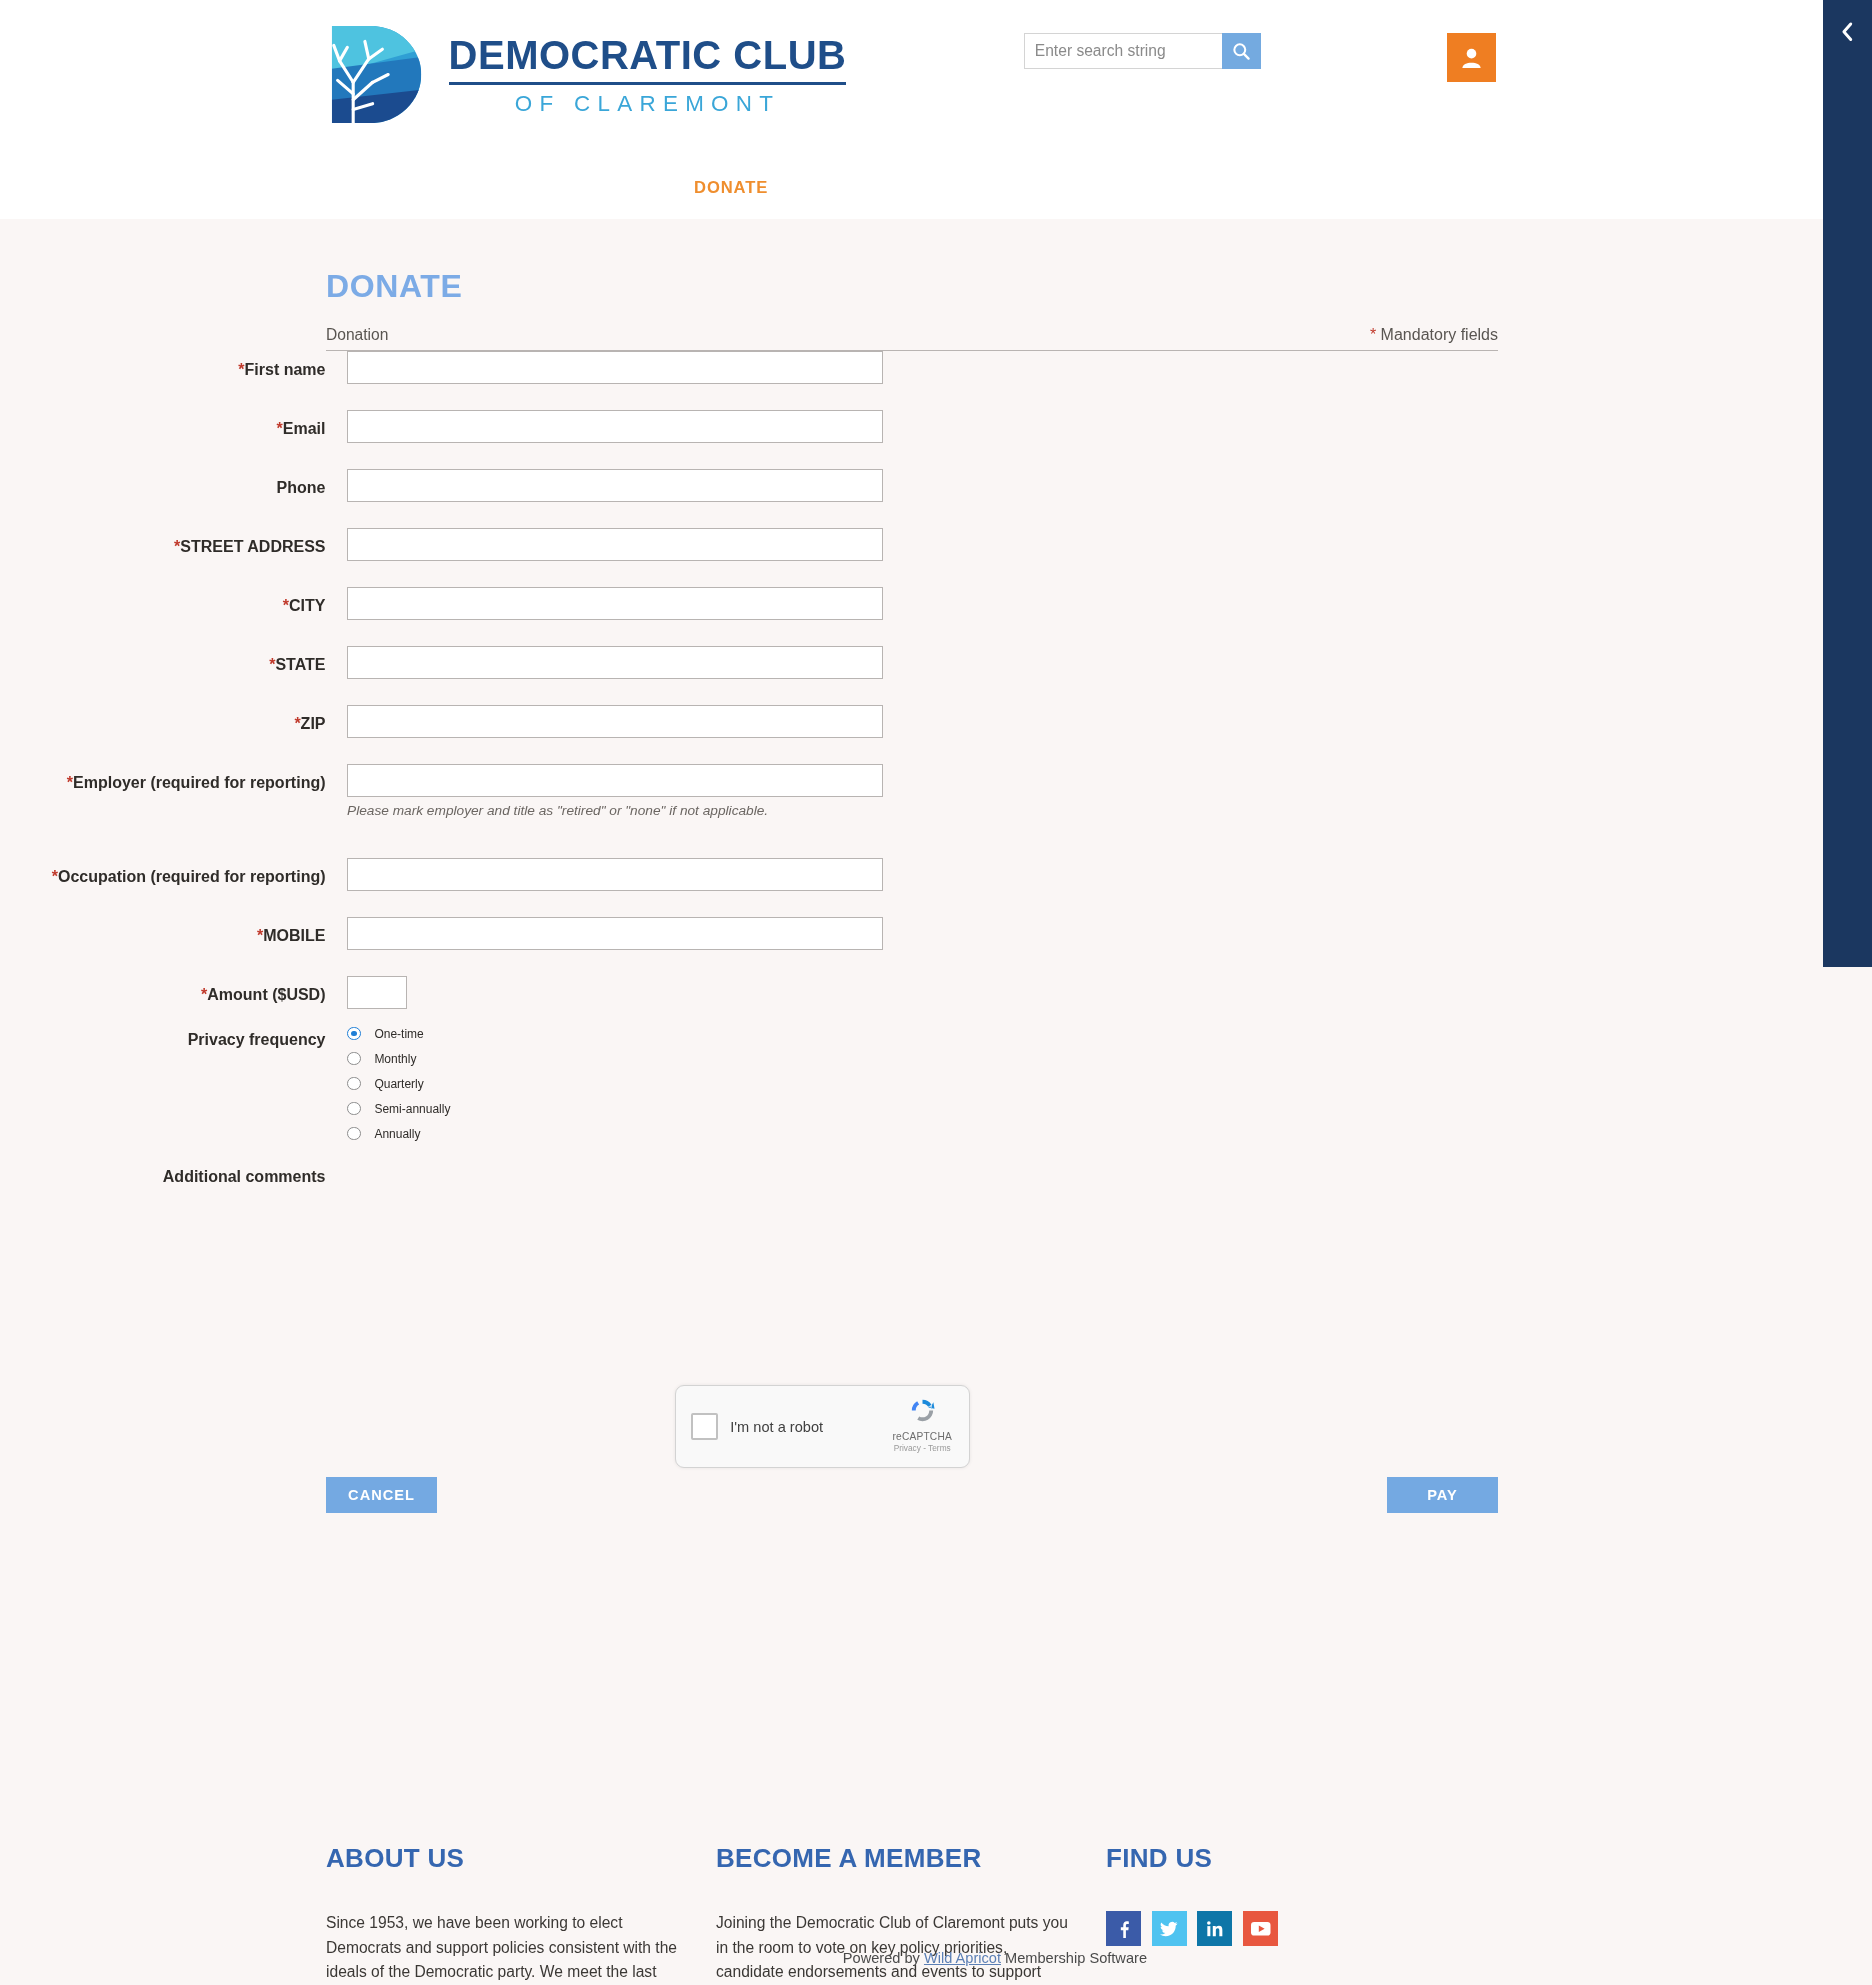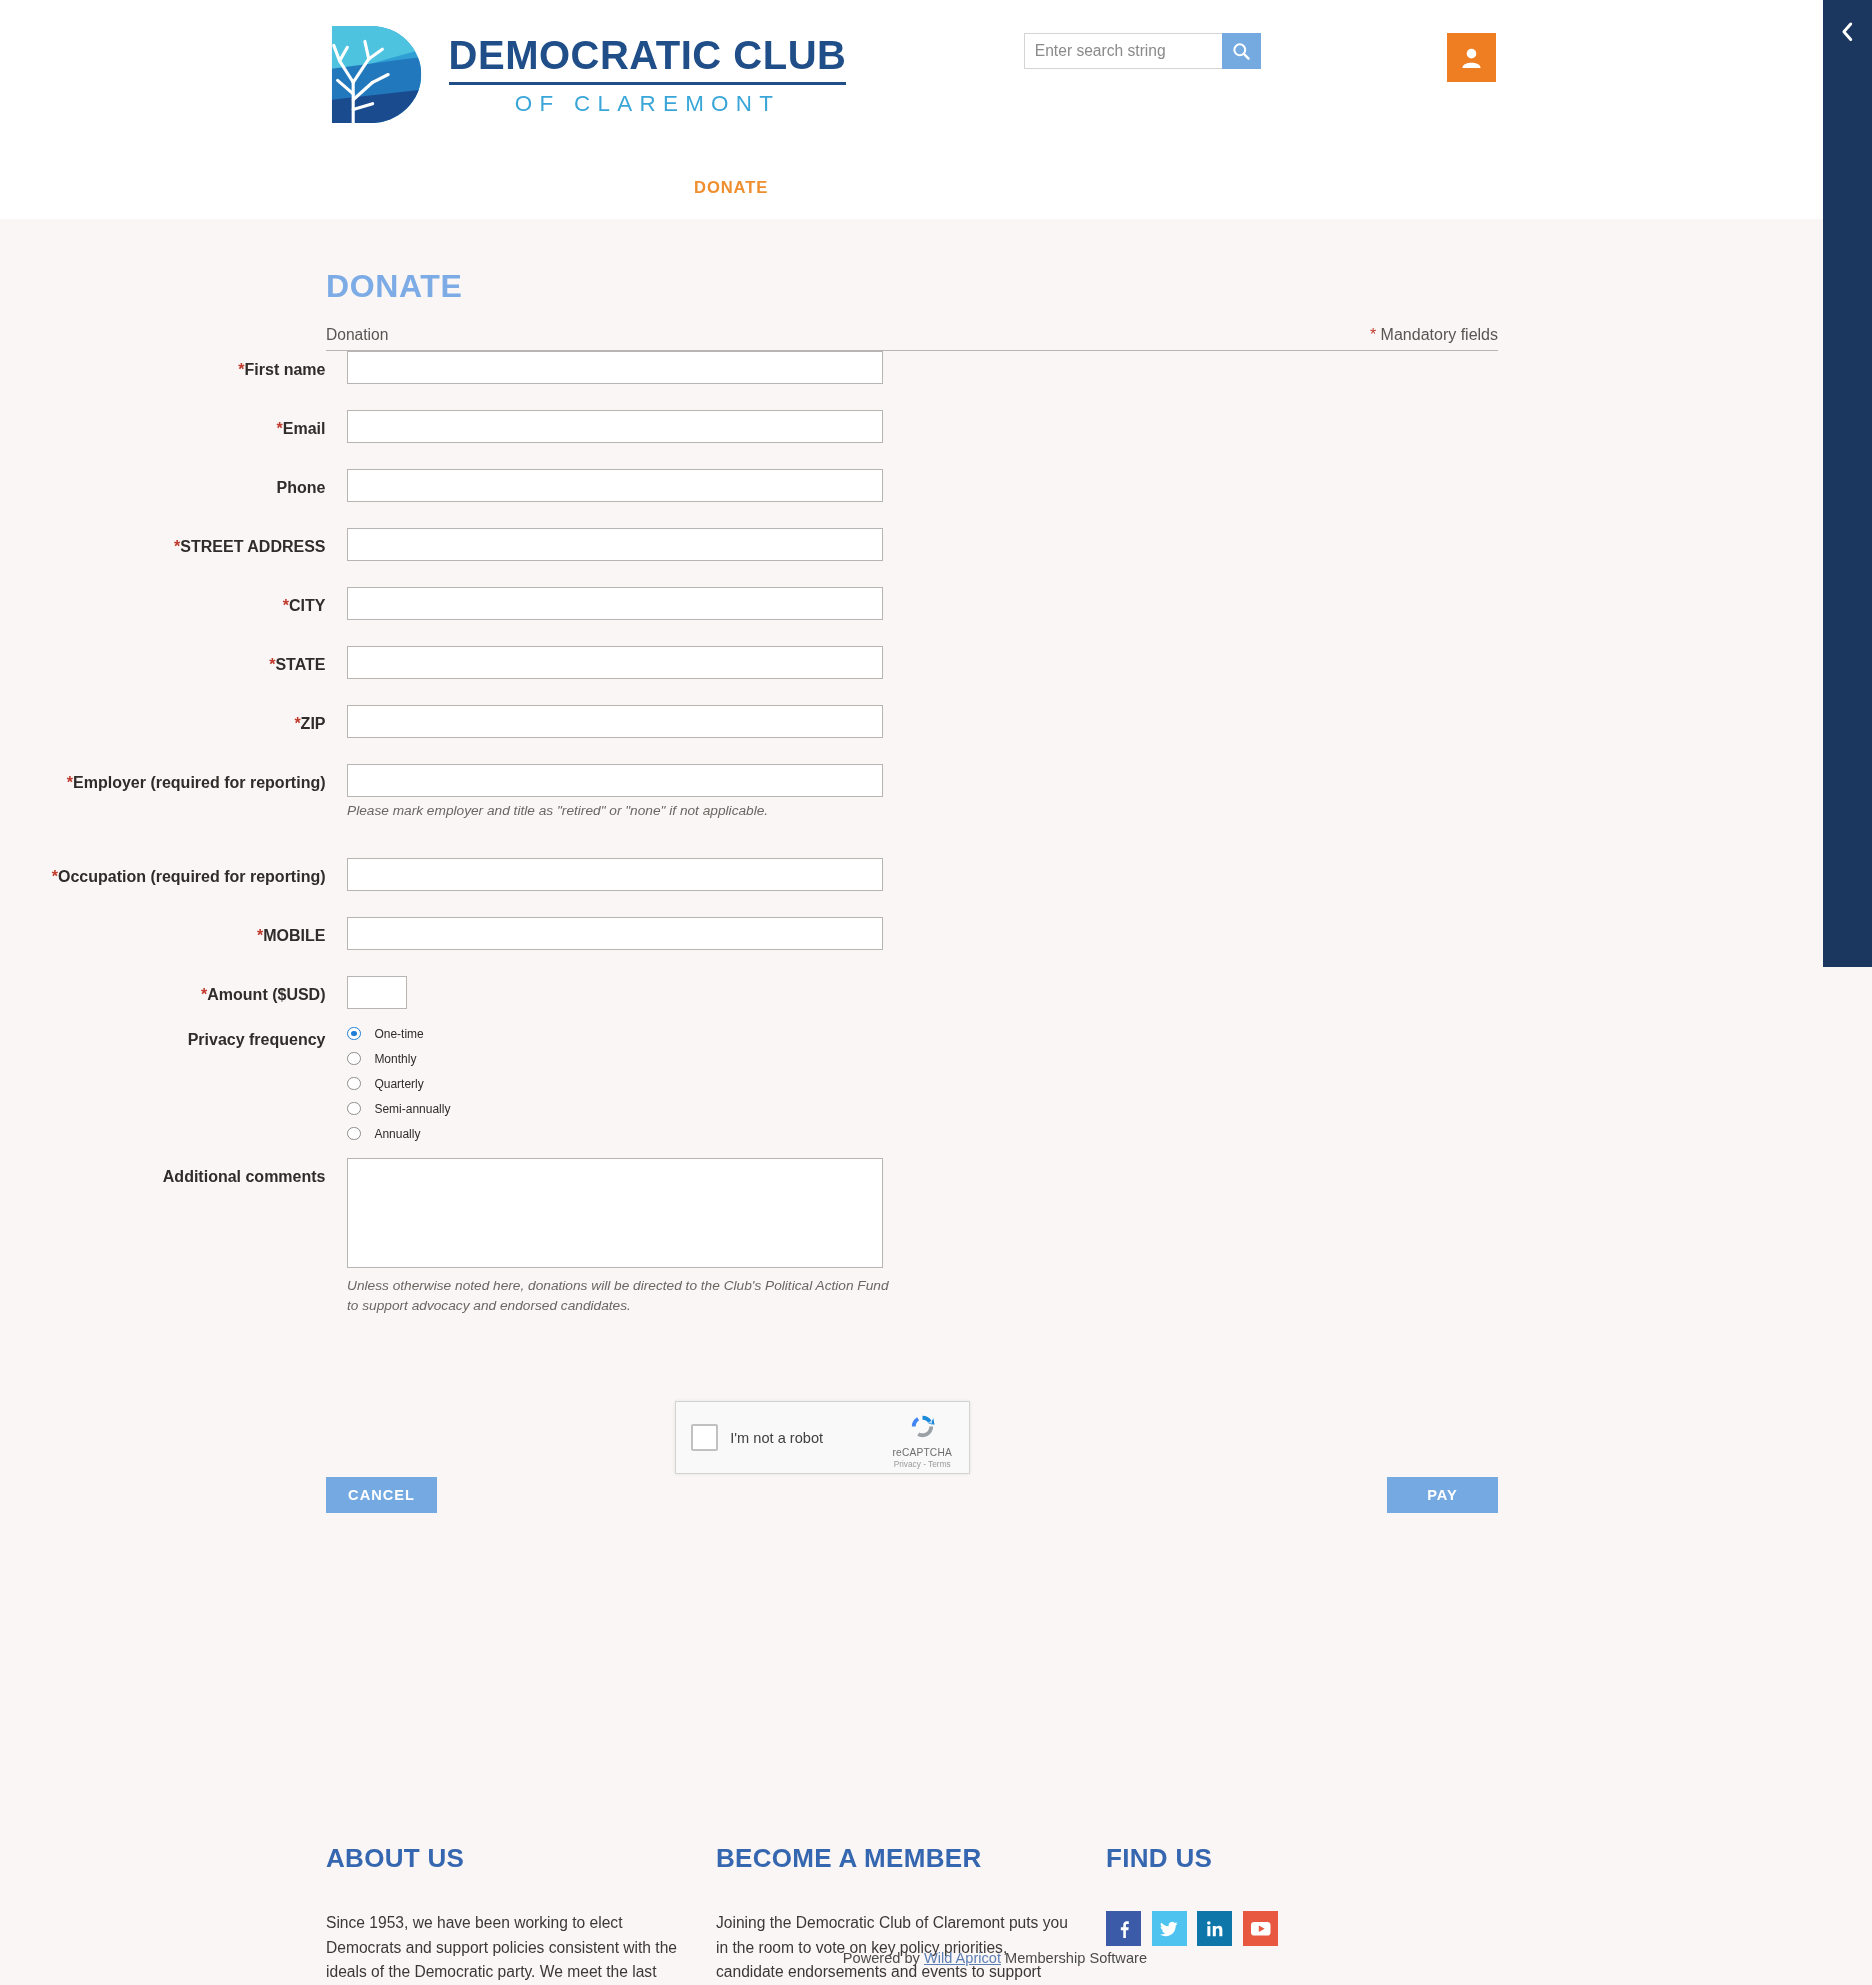--- a/index.html
+++ b/index.html
@@ -227,28 +227,27 @@
     font-size: 15.6px;
     padding: 5.9px 7.8px;
     resize: none;
     outline: none;
   }
 
   
   .recaptcha {
     position: absolute;
     left: 675px; top: 1166px;
-    width: 295px; height: 73px;
+    width: 295px; height: 83px;
     background: #f9f9f9;
     border: 1px solid #d3d3d3;
-    border-radius: 0;
+    border-radius: 9px;
     box-shadow: 0 0 3.9px rgba(0,0,0,0.08);
     display: flex;
     align-items: center;
-    margin-top: 16px;
   }
   .rc-box {
     width: 27px; height: 27px;
     border: 2px solid #c1c1c1;
     background: #fff;
     border-radius: 2px;
     margin-left: 14.6px;
     cursor: pointer;
     flex: none;
   }
@@ -505,24 +504,20 @@
         </div>
         <div class="radio-row">
           <span class="radio-dot"></span>
           <span class="radio-label">Annually</span>
         </div>
       </div>
     </div>
 
     <div class="form-row" style="height:166px">
       <div class="form-label">Additional comments</div>
-      <div class="field-col">
-        <textarea class="txtarea" style=""></textarea>
-        <div class="helper">Unless otherwise noted here, donations will be directed to the Club's Political Action Fund to support advocacy and endorsed candidates.</div>
-      </div>
     </div>
 
   </div>
 
   <div class="recaptcha">
     <div class="rc-box"></div>
     <div class="rc-text">I'm not a robot</div>
     <div class="rc-brand">
       <svg width="31" height="31" viewBox="0 0 32 32">
         <path d="M16,5 a11,11 0 0 1 9.3,5.1 l-3.4,2 a7,7 0 0 0 -5.9,-3.1 Z" fill="#1c8adb"></path>

